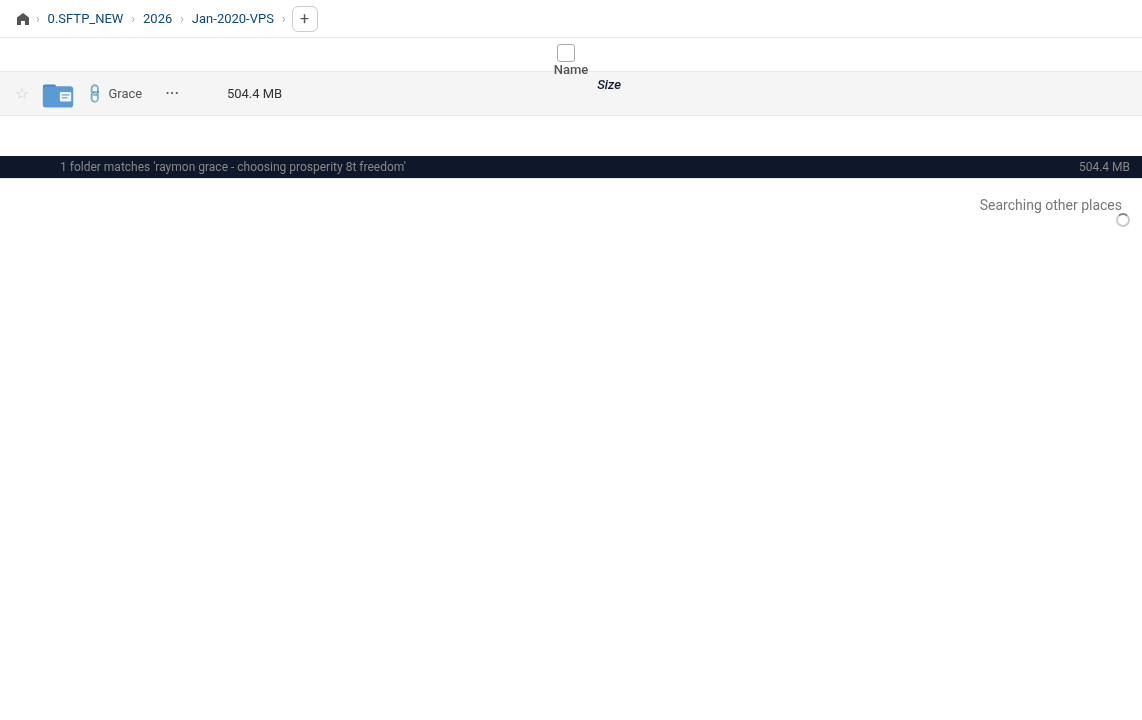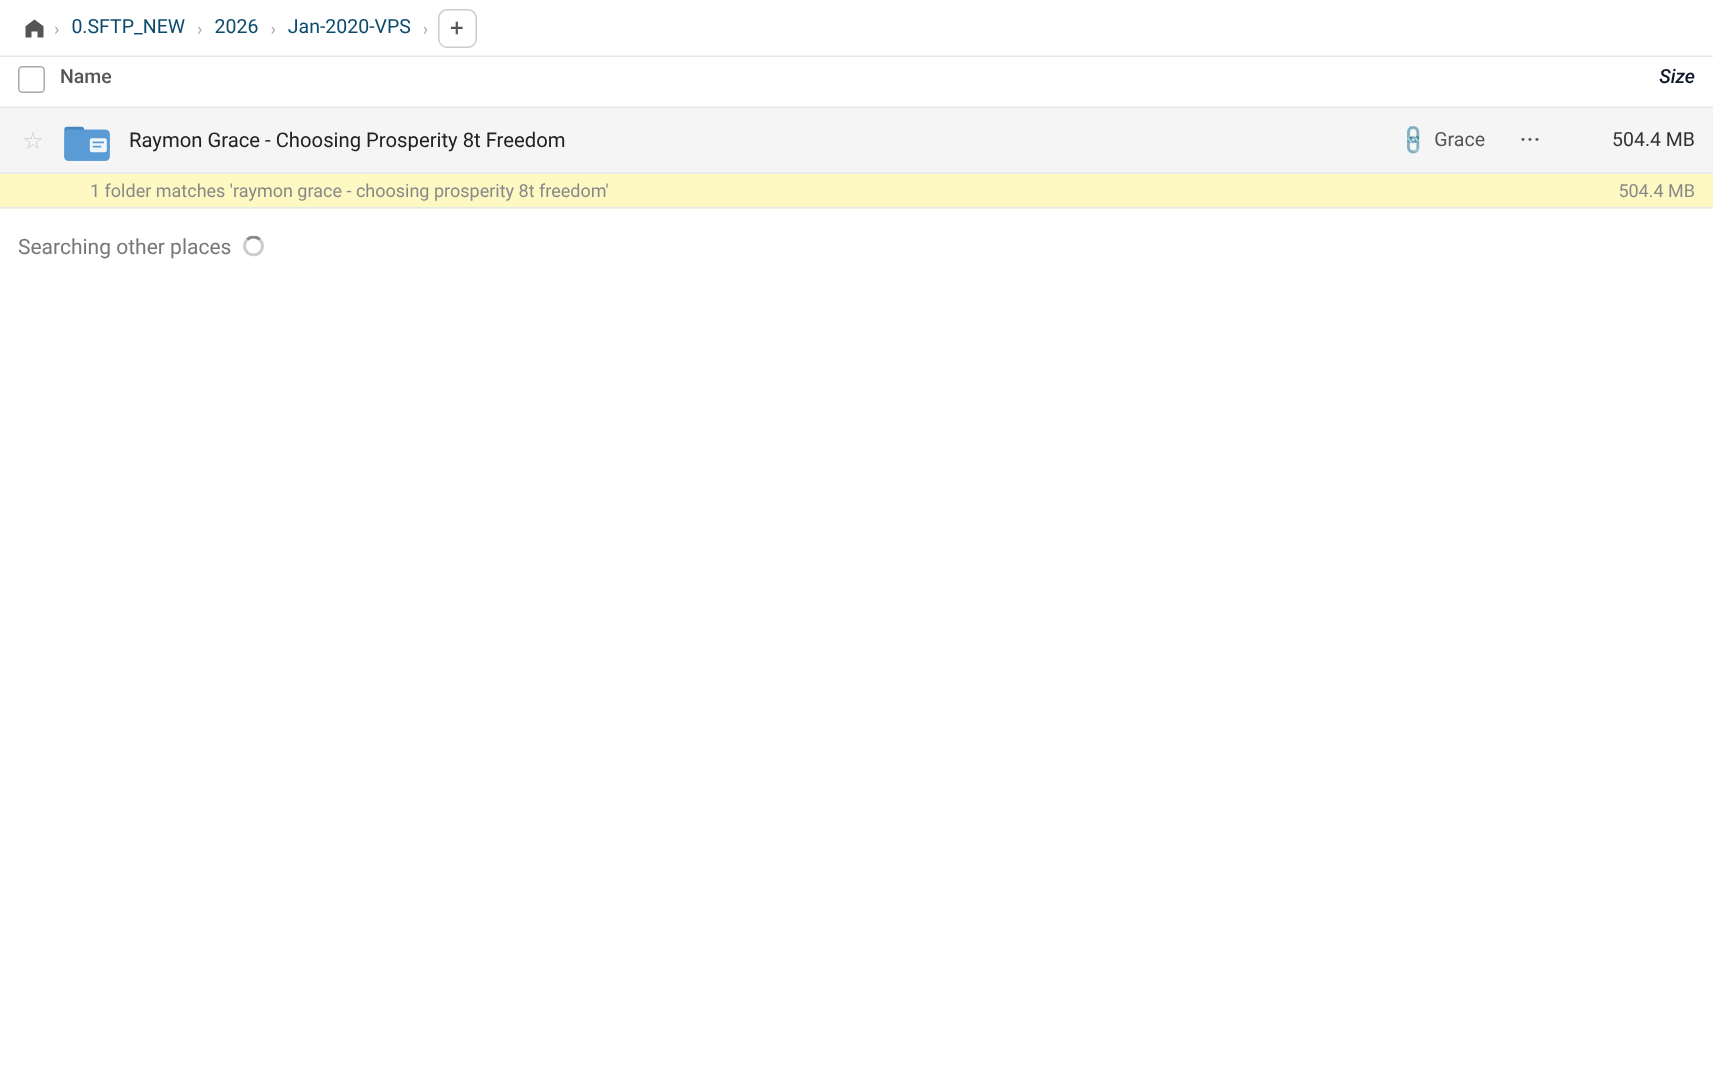--- a/index.html
+++ b/index.html
@@ -63,24 +63,25 @@
       border-radius: 6px;
       cursor: pointer;
       color: #555;
       font-size: 16px;
       margin-left: 4px;
     }
 
     
     .column-header {
       display: flex;
-      align-items: flex-start;
+      align-items: center;
       padding: 6px 12px;
       border-bottom: 1px solid #e8e8e8;
       height: 34px;
+      flex-direction: column;
     }
 
     .column-header-checkbox {
       width: 18px;
       height: 18px;
       border: 1.5px solid #aaa;
       border-radius: 3px;
       margin-right: 10px;
       cursor: pointer;
       flex-shrink: 0;
@@ -187,39 +188,41 @@
       width: 80px;
       text-align: right;
     }
 
     
     .match-info {
       display: flex;
       align-items: center;
       padding: 4px 12px 4px 60px;
       border-bottom: 1px solid #e8e8e8;
-      background: #fef9c3;
+      background: #0f172a;
+      margin-top: 40px;
     }
 
     .match-info-text {
       flex: 1;
       font-size: 12px;
       color: #888;
     }
 
     .match-info-size {
       font-size: 12px;
       color: #888;
     }
 
     
     .searching-section {
       display: flex;
-      align-items: flex-start;
+      align-items: flex-end;
       padding: 18px 12px 8px 12px;
+      flex-direction: column;
     }
 
     .searching-label {
       font-size: 14px;
       color: #777;
       margin-right: 8px;
     }
 
     .spinner {
       width: 14px;
@@ -265,21 +268,20 @@
     <svg class="folder-icon-svg" viewBox="0 0 36 36" fill="none" xmlns="http://www.w3.org/2000/svg">
       <rect x="2" y="10" width="32" height="22" rx="3" fill="#5b9bd5"></rect>
       <rect x="2" y="8" width="14" height="5" rx="2" fill="#4a87c0"></rect>
       <rect x="2" y="10" width="32" height="22" rx="3" fill="#5b9bd5"></rect>
 
       <rect x="20" y="16" width="12" height="10" rx="1.5" fill="#ffffff" opacity="0.9"></rect>
       <line x1="22" y1="19" x2="30" y2="19" stroke="#5b9bd5" stroke-width="1.2"></line>
       <line x1="22" y1="22" x2="28" y2="22" stroke="#5b9bd5" stroke-width="1.2"></line>
     </svg>
   </div>
-  <span class="result-name">Raymon Grace - Choosing Prosperity 8t Freedom</span>
   <div class="shared-badge">
     <span class="link-icon">🔗</span>
     <span>Grace</span>
   </div>
   <div class="more-button">···</div>
   <span class="result-size">504.4 MB</span>
 </div>
 
 <div class="match-info">
   <span class="match-info-text">1 folder matches 'raymon grace - choosing prosperity 8t freedom'</span>

